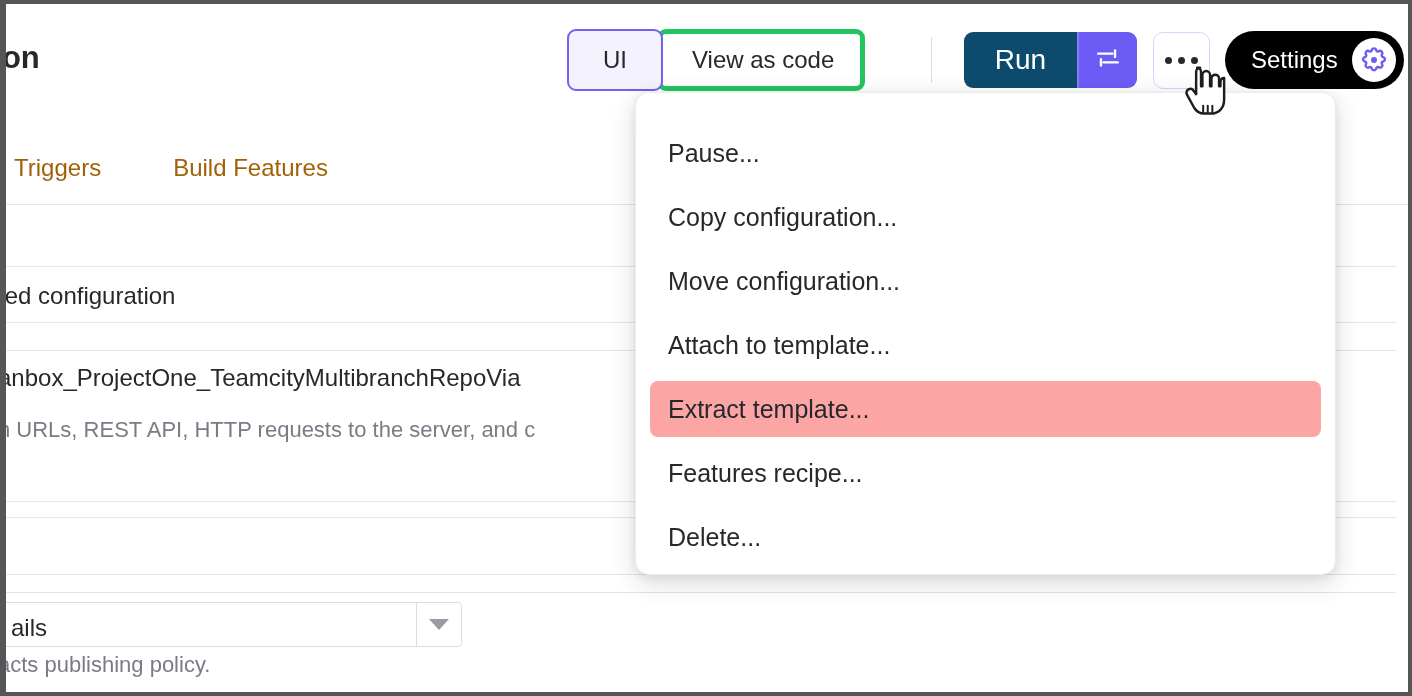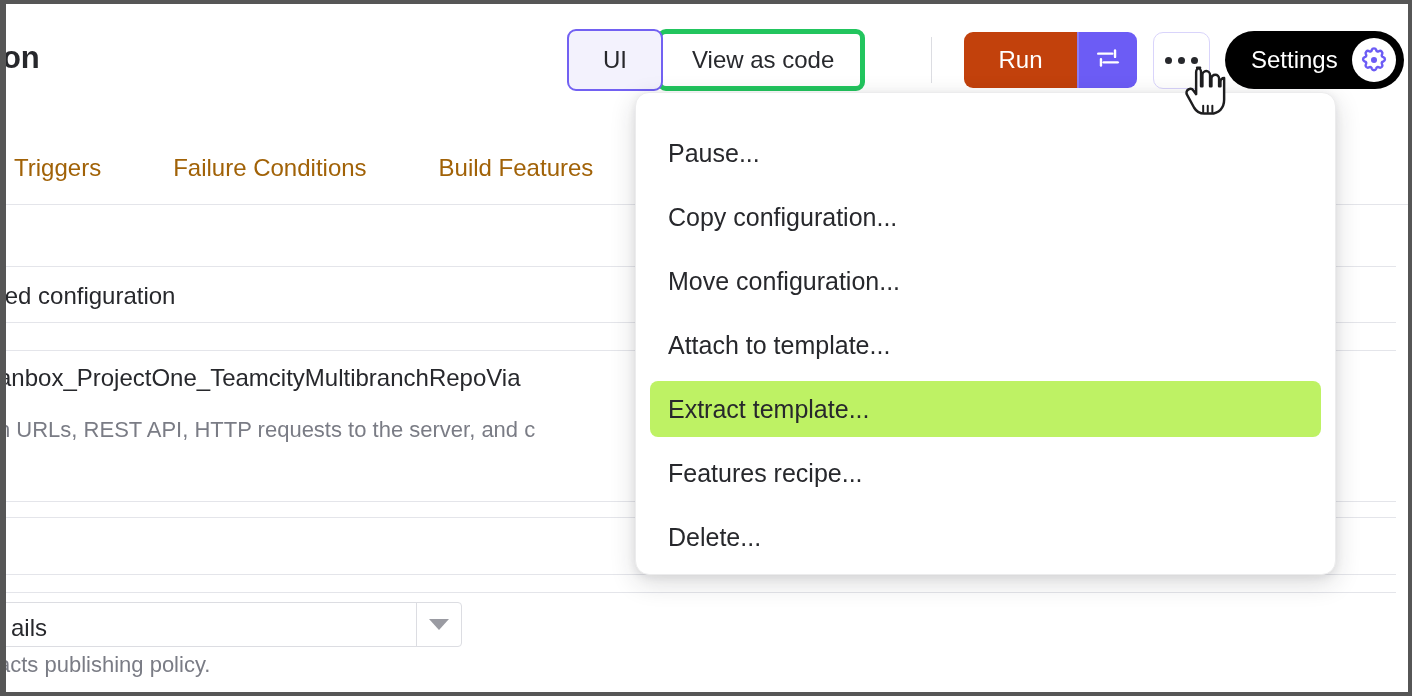--- a/index.html
+++ b/index.html
@@ -83,23 +83,23 @@
     left: 958px; top: 28px;
     height: 56px;
     display: flex;
     align-items: stretch;
     border-radius: 9px;
     overflow: hidden;
   }
   .run-btn {
     width: 113px;
     display: flex; align-items: center; justify-content: center;
-    background: #c2410c;
+    background: #0c4a6e;
     color: #ffffff;
-    font-size: 24px;
+    font-size: 28px;
     cursor: pointer;
   }
   .run-sep { width: 2px; background: #8a7cf7; }
   .run-opts {
     width: 58px;
     display: flex; align-items: center; justify-content: center;
     background: #6c5cf5;
     cursor: pointer;
   }
 
@@ -226,21 +226,21 @@
     display: flex; align-items: center;
     padding: 0 18px;
     border-radius: 8px;
     font-size: 25px;
     color: #27282c;
     white-space: nowrap;
     cursor: pointer;
     margin-top: 8px;
   }
   .menu-item:first-child { margin-top: 22px; }
-  .menu-item.selected { background: #bef264; }
+  .menu-item.selected { background: #fca5a5; }
 
   
   .cursor {
     position: absolute;
     left: 1178px; top: 62px;
     z-index: 40;
     pointer-events: none;
   }
 </style>
 </head>
@@ -288,21 +288,20 @@
         <svg width="28" height="28" viewBox="0 0 24 24" fill="none" stroke="#6c5cf5" stroke-width="2.1" stroke-linejoin="round">
           <path d="M10.1 3.4a2 2 0 0 1 3.8 0l.15.5a1.3 1.3 0 0 0 1.77 .73l.47-.22a2 2 0 0 1 2.69 2.69l-.22 .47a1.3 1.3 0 0 0 .73 1.77l.5 .15a2 2 0 0 1 0 3.8l-.5 .15a1.3 1.3 0 0 0-.73 1.77l.22 .47a2 2 0 0 1-2.69 2.69l-.47-.22a1.3 1.3 0 0 0-1.77 .73l-.15 .5a2 2 0 0 1-3.8 0l-.15-.5a1.3 1.3 0 0 0-1.77-.73l-.47 .22a2 2 0 0 1-2.69-2.69l.22-.47a1.3 1.3 0 0 0-.73-1.77l-.5-.15a2 2 0 0 1 0-3.8l.5-.15a1.3 1.3 0 0 0 .73-1.77l-.22-.47a2 2 0 0 1 2.69-2.69l.47 .22a1.3 1.3 0 0 0 1.77-.73z"></path>
           <circle cx="12" cy="12" r="2.6" fill="#6c5cf5" stroke="none"></circle>
         </svg>
       </span>
     </div>
   </div>
 
   <div class="tabs">
     <div class="tab">Triggers</div>
-    <div class="tab">Failure Conditions</div>
     <div class="tab">Build Features</div>
   </div>
   <div class="tabs-rule"></div>
 
   <div class="row-line" style="top:262px; width:1390px;"></div>
   <div class="content-text" style="left:-8px; top:278px;">ted configuration</div>
 
   <div class="row-line" style="top:318px; width:1390px;"></div>
   <div class="row-line" style="top:346px; width:1390px;"></div>
 

